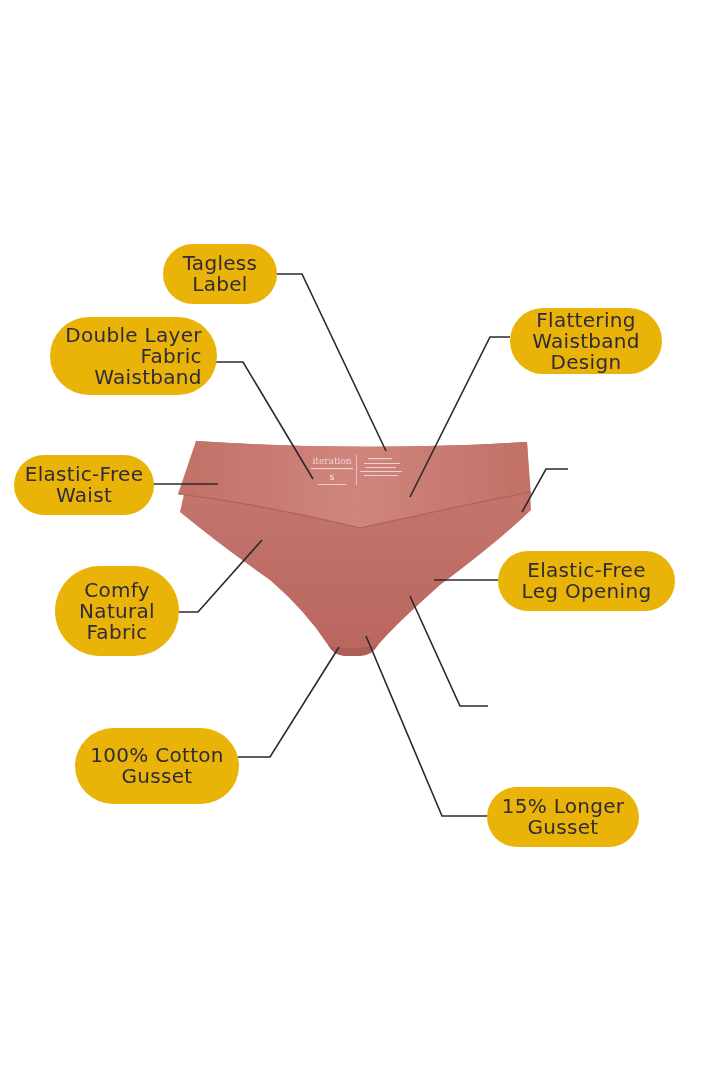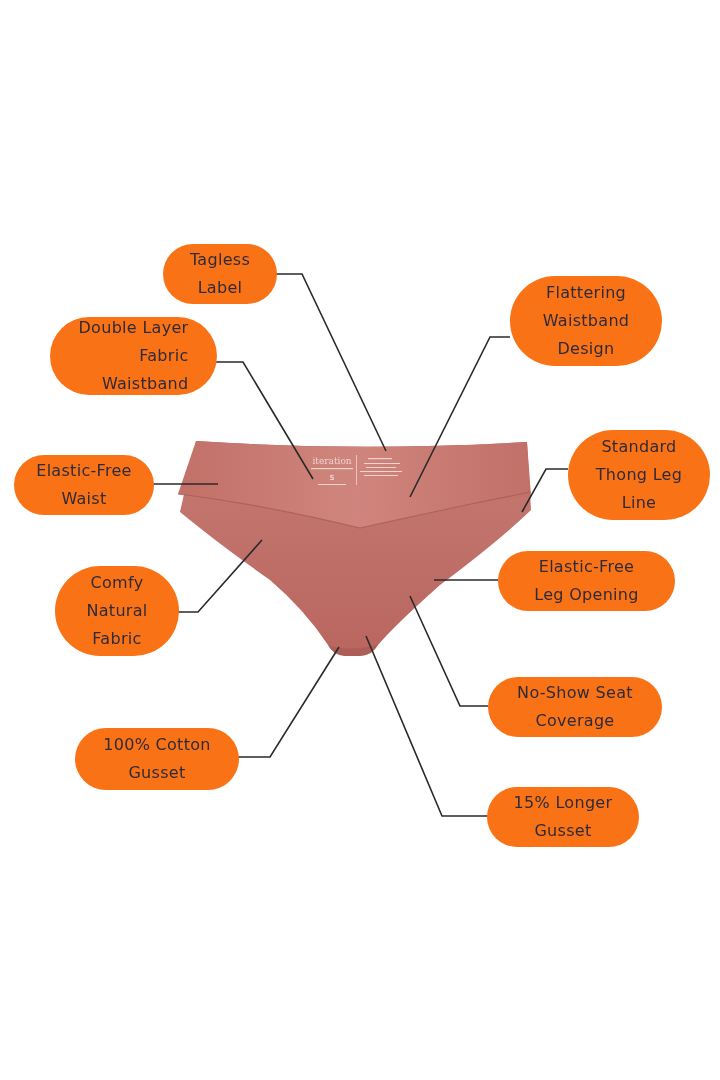--- a/index.html
+++ b/index.html
@@ -1,27 +1,27 @@
 <!DOCTYPE html>
 <html><head>
   <meta charset="utf-8">
   <style>
     html, body { margin: 0; padding: 0; background: #ffffff; }
     body { width: 720px; height: 1080px; position: relative; overflow: hidden;
            font-family: "DejaVu Sans", sans-serif; }
     #stage { position: absolute; left: 0; top: 0; width: 720px; height: 1080px; }
     .bubble {
       position: absolute;
-      background: #f97316;
+      background: #eab308;
       border-radius: 999px;
       display: flex; align-items: center; justify-content: center;
       text-align: center;
       color: #2f2b3a;
-      font-size: 16px;
-      line-height: 28px;
+      font-size: 20px;
+      line-height: 21px;
       letter-spacing: 0.3px;
       white-space: pre-line;
       box-sizing: border-box;
     }
     .bubble span { display: block; }
     svg { position: absolute; left: 0; top: 0; }
   </style>
 </head>
 <body>
 
@@ -86,54 +86,45 @@
     <span>Tagless
 Label</span>
   </div>
 
   <div class="bubble" style="left:50px; top:317px; width:167px; height:78px;text-align:right;">
     <span>Double Layer
 Fabric
 Waistband</span>
   </div>
 
-  <div class="bubble" style="left:510px; top:276px; width:152px; height:90px;">
+  <div class="bubble" style="left:510px; top:308px; width:152px; height:66px;">
     <span>Flattering
 Waistband
 Design</span>
   </div>
 
   <div class="bubble" style="left:14px; top:455px; width:140px; height:60px;">
     <span>Elastic-Free
 Waist</span>
   </div>
 
-  <div class="bubble" style="left:568px; top:430px; width:142px; height:90px;">
-    <span>Standard
-Thong Leg
-Line</span>
-  </div>
 
   <div class="bubble" style="left:498px; top:551px; width:177px; height:60px;">
     <span>Elastic-Free
 Leg Opening</span>
   </div>
 
   <div class="bubble" style="left:55px; top:566px; width:124px; height:90px;text-align:center;">
     <span>Comfy
 Natural
 Fabric</span>
   </div>
 
-  <div class="bubble" style="left:488px; top:677px; width:174px; height:60px;">
-    <span>No-Show Seat
-Coverage</span>
-  </div>
 
-  <div class="bubble" style="left:75px; top:728px; width:164px; height:62px;">
+  <div class="bubble" style="left:75px; top:728px; width:164px; height:76px;">
     <span>100% Cotton
 Gusset</span>
   </div>
 
   <div class="bubble" style="left:487px; top:787px; width:152px; height:60px;align-items:center;">
     <span>15% Longer
 Gusset</span>
   </div>
 
 </div>

